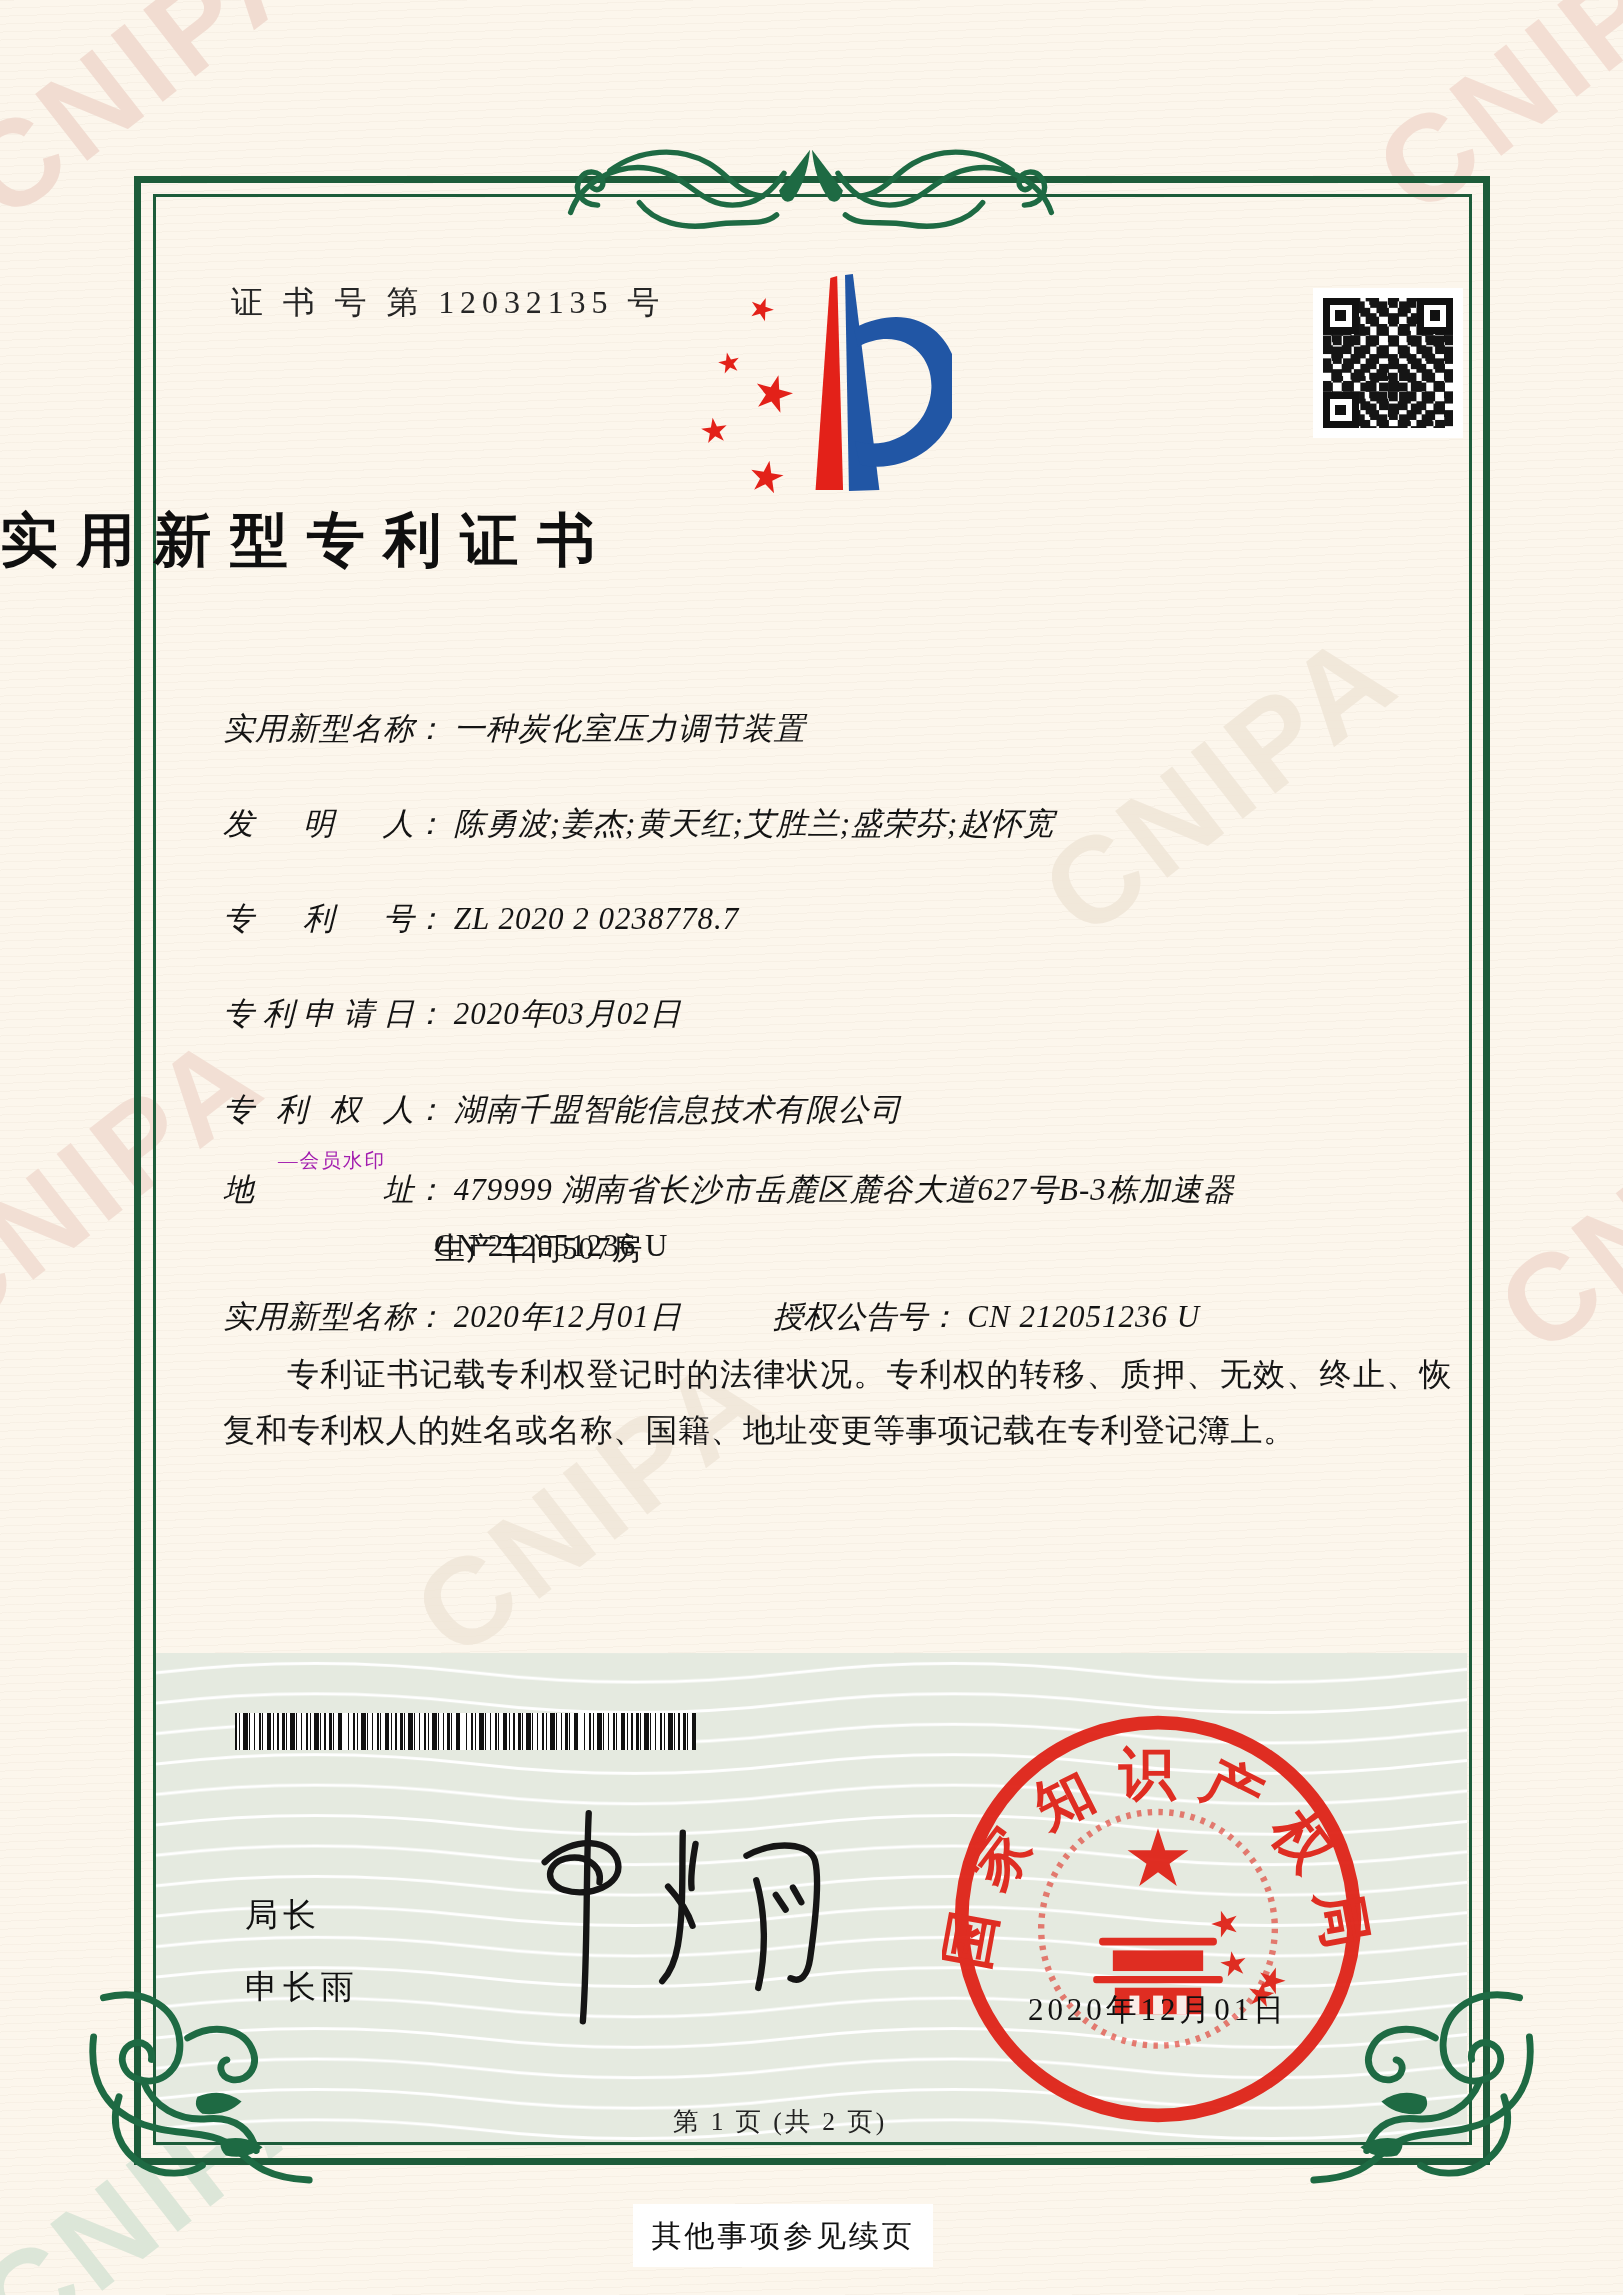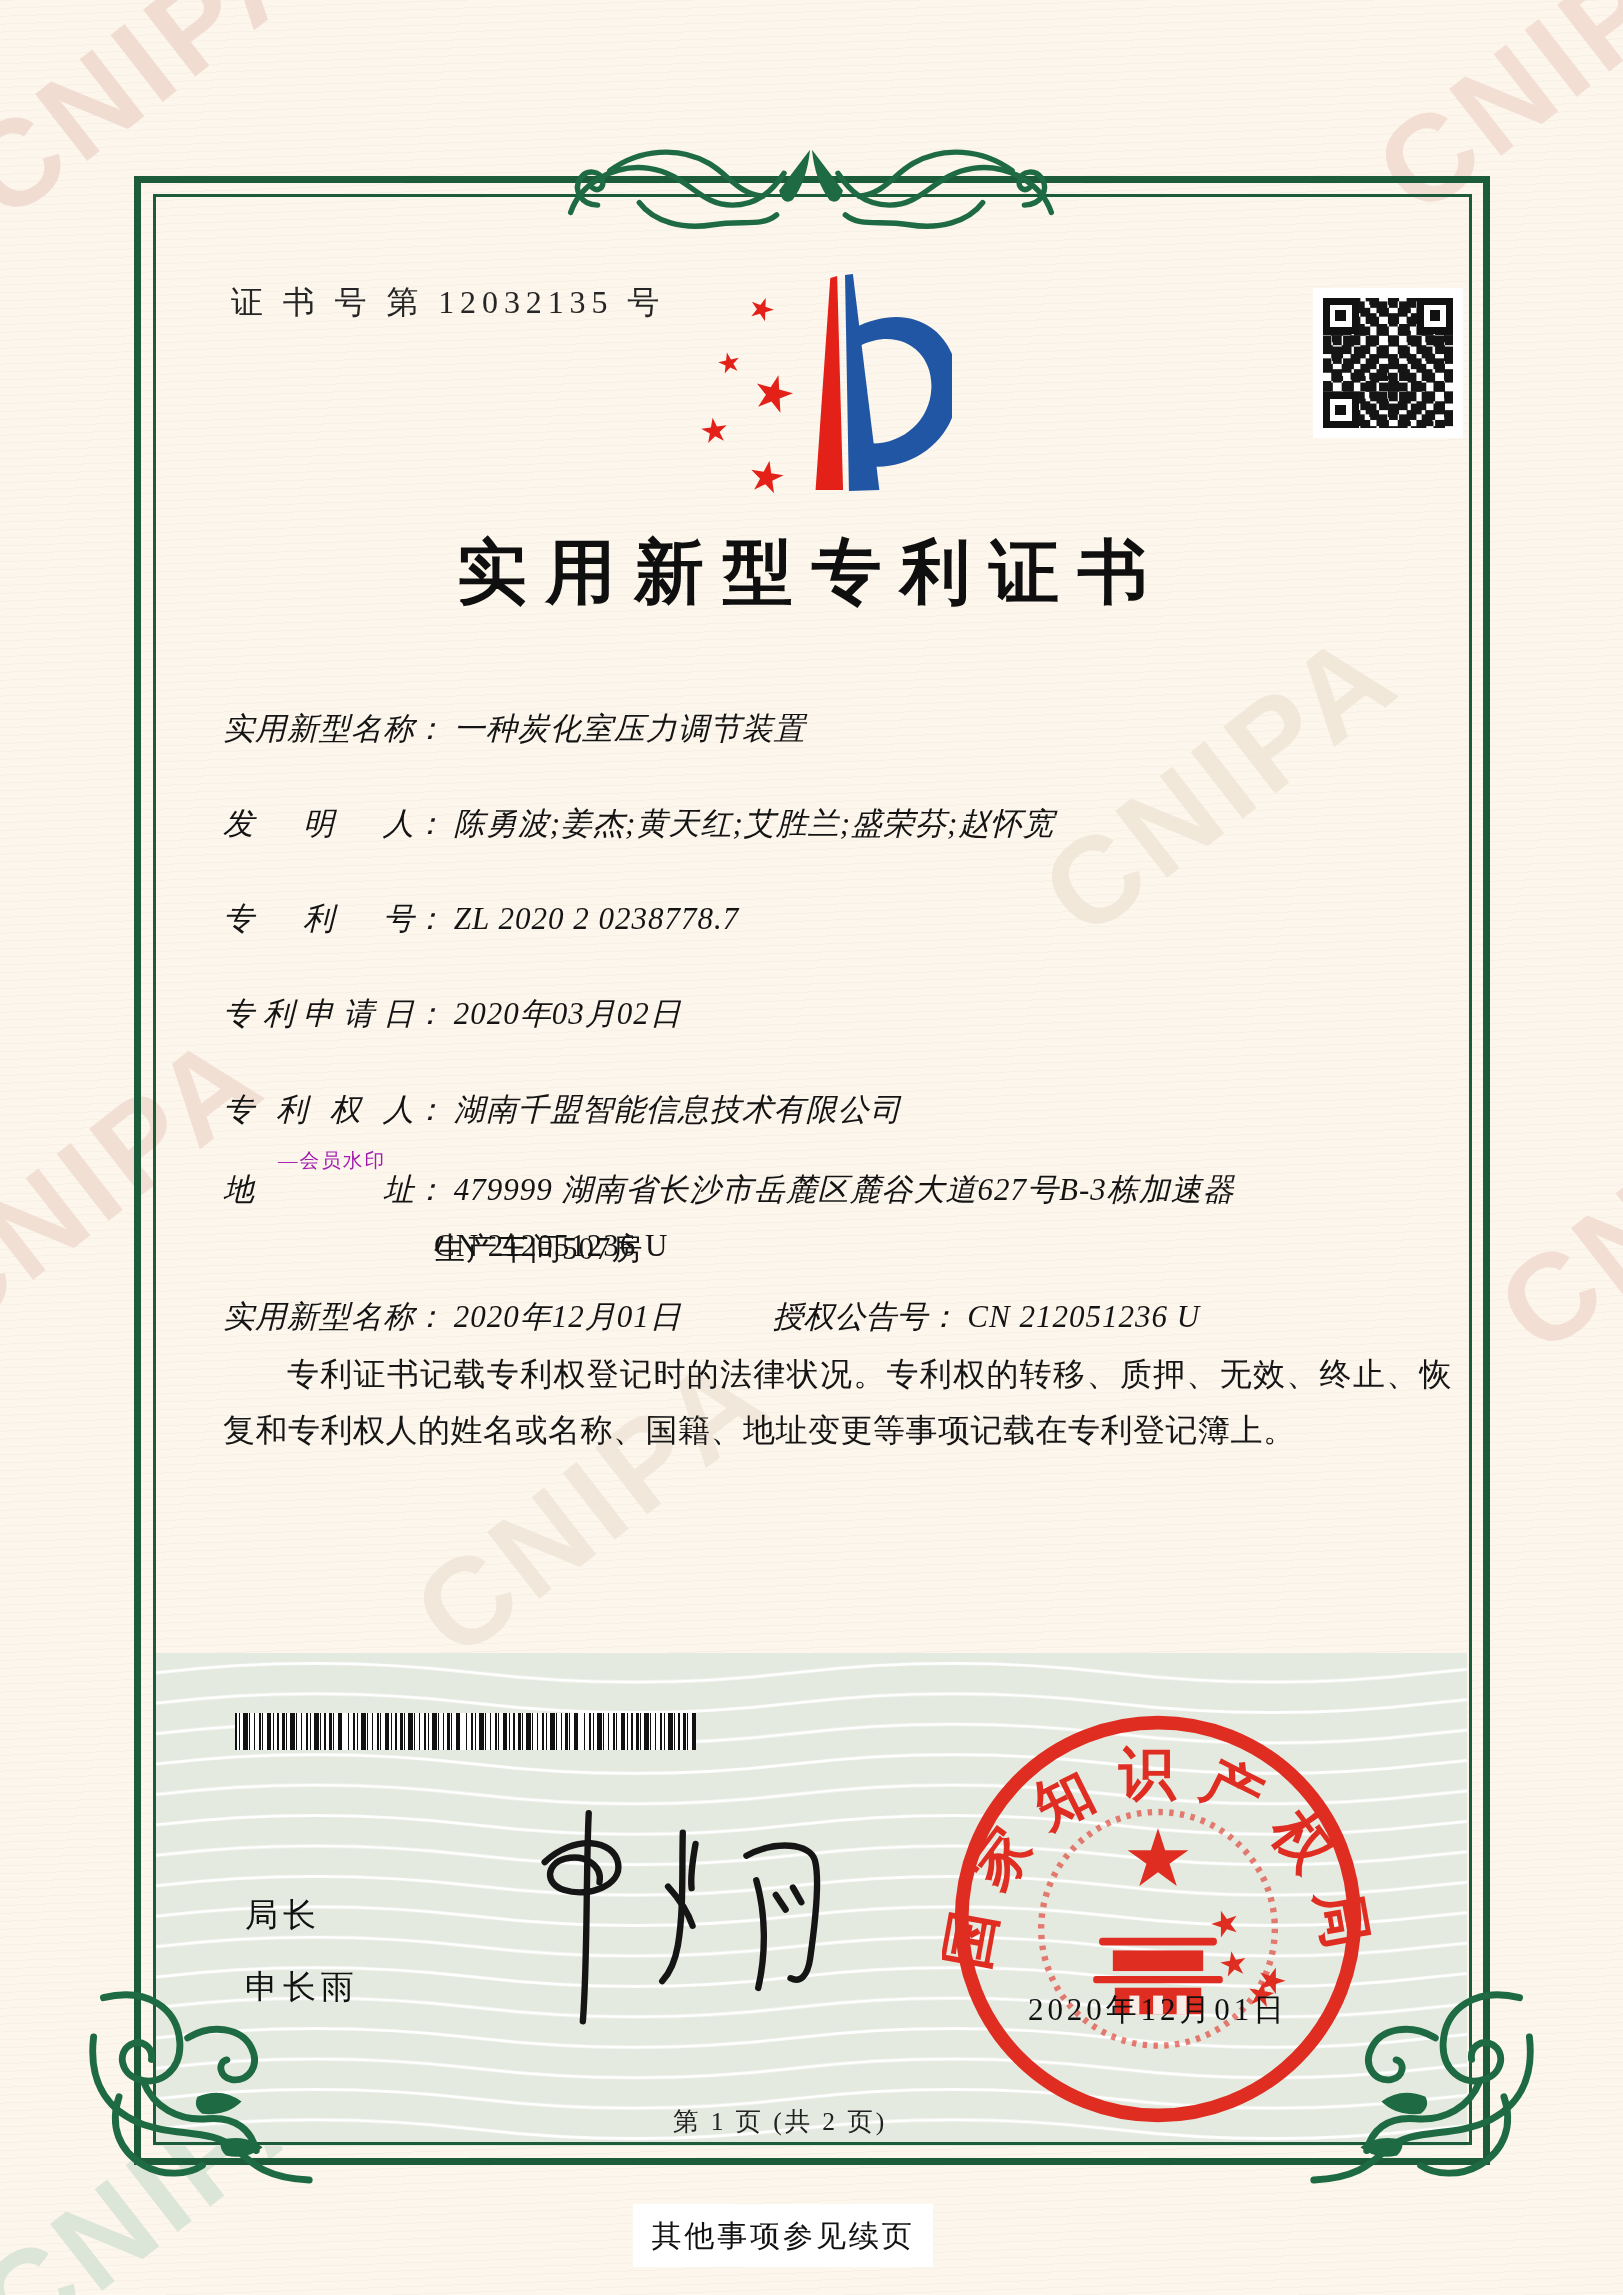--- a/index.html
+++ b/index.html
@@ -43,22 +43,22 @@
   .logo{position:absolute; left:687px; top:269px; width:265px; height:231px; z-index:4;}
   .qr{position:absolute; left:1313px; top:288px; width:150px; height:150px; z-index:4;
       background:#fff; box-sizing:border-box; padding:9.8px;}
   .qr-noise{position:relative; width:100%; height:100%; background-color:#fff;
       background:
         repeating-conic-gradient(#151515 0% 25%, transparent 0% 50%) 0px 0px/18.7px 18.7px,
         repeating-conic-gradient(transparent 0% 25%, #151515 0% 50%) 8.3px 3.4px/22.6px 22.6px;}
   .finder{position:absolute; width:36px; height:36px; border:7.4px solid #111; background:#fff; box-sizing:border-box;}
   .finder::after{content:""; position:absolute; left:5.4px; top:5.4px; width:10.8px; height:10.8px; background:#111;}
   .f-tl{left:0; top:0;} .f-tr{right:0; top:0;} .f-bl{left:0; bottom:0;}
-  .title{position:absolute; left:0; width:100%; top:526px; z-index:4; text-align:center;
-      font-size:70px; font-weight:700; letter-spacing:18.7px; color:#0f0f0f; white-space:nowrap;}
+  .title{position:absolute; left:0; width:100%; top:502px; z-index:4; text-align:left;
+      font-size:58px; font-weight:700; letter-spacing:18.7px; color:#0f0f0f; white-space:nowrap;}
   
   .row{position:absolute; left:223px; z-index:4; font-size:31px; white-space:nowrap; color:#141414;font-style:italic;}
   .row .lbl{display:inline-block; width:191px; text-align:justify; text-align-last:justify; vertical-align:bottom;}
   .row .colon{display:inline-block;}
   .row .val{display:inline-block; margin-left:8.8px; letter-spacing:1px;}
   .pair2{margin-left:83px;}
   .pair2 .lbl2{display:inline-block;}
   .addr2{position:absolute; left:434px; top:1228px; z-index:4; font-size:31px; letter-spacing:1px; color:#141414;}
   
   .body-text{position:absolute; left:223px; top:1346px; width:1229px; z-index:4;

